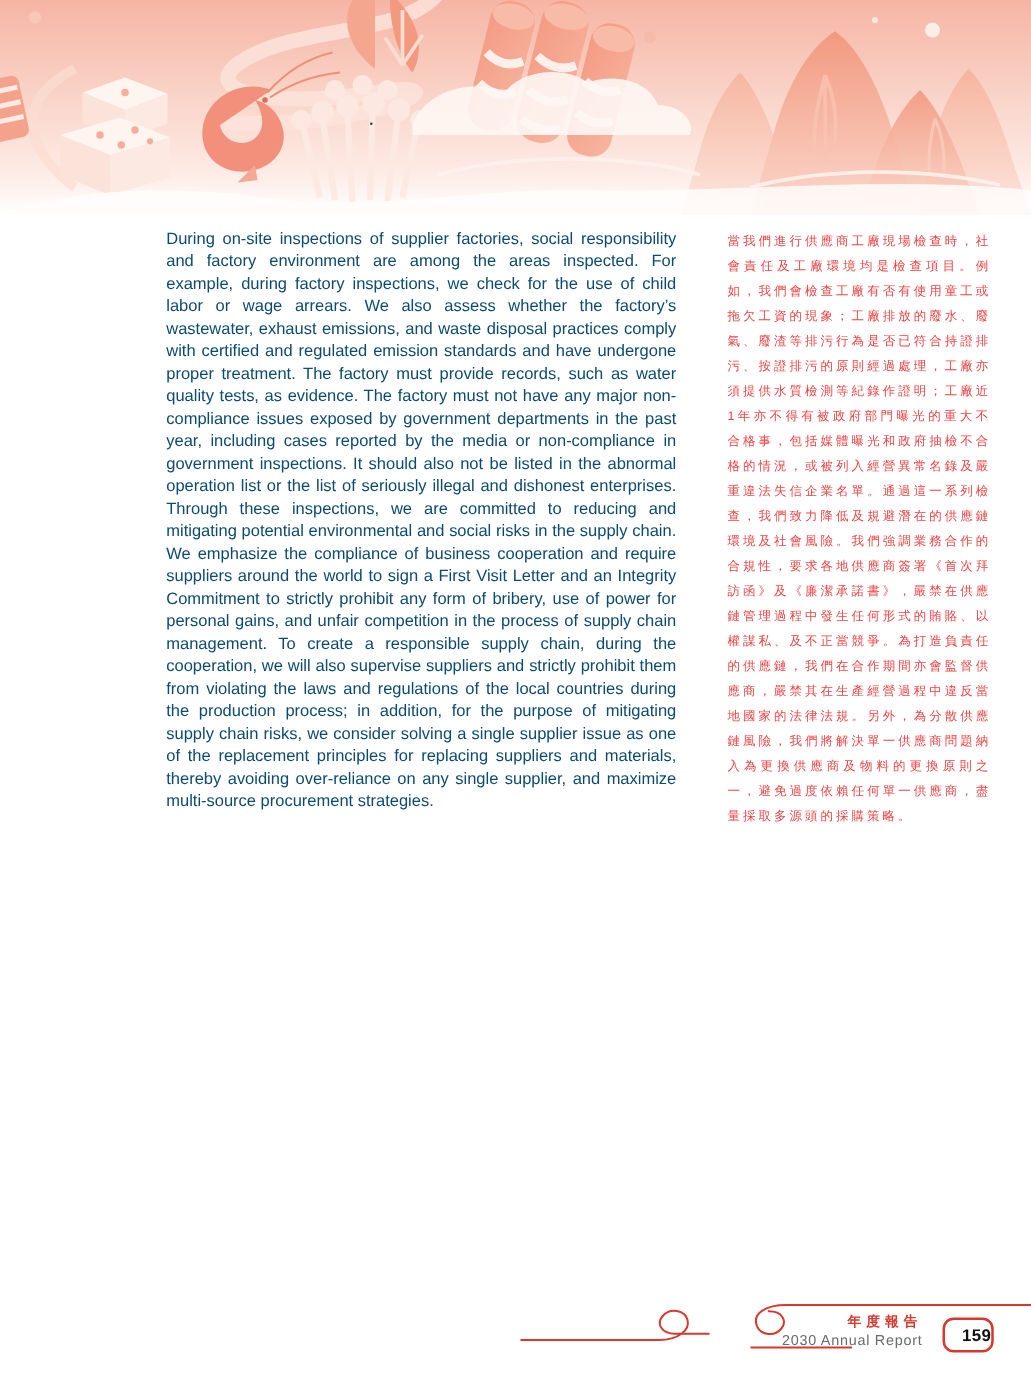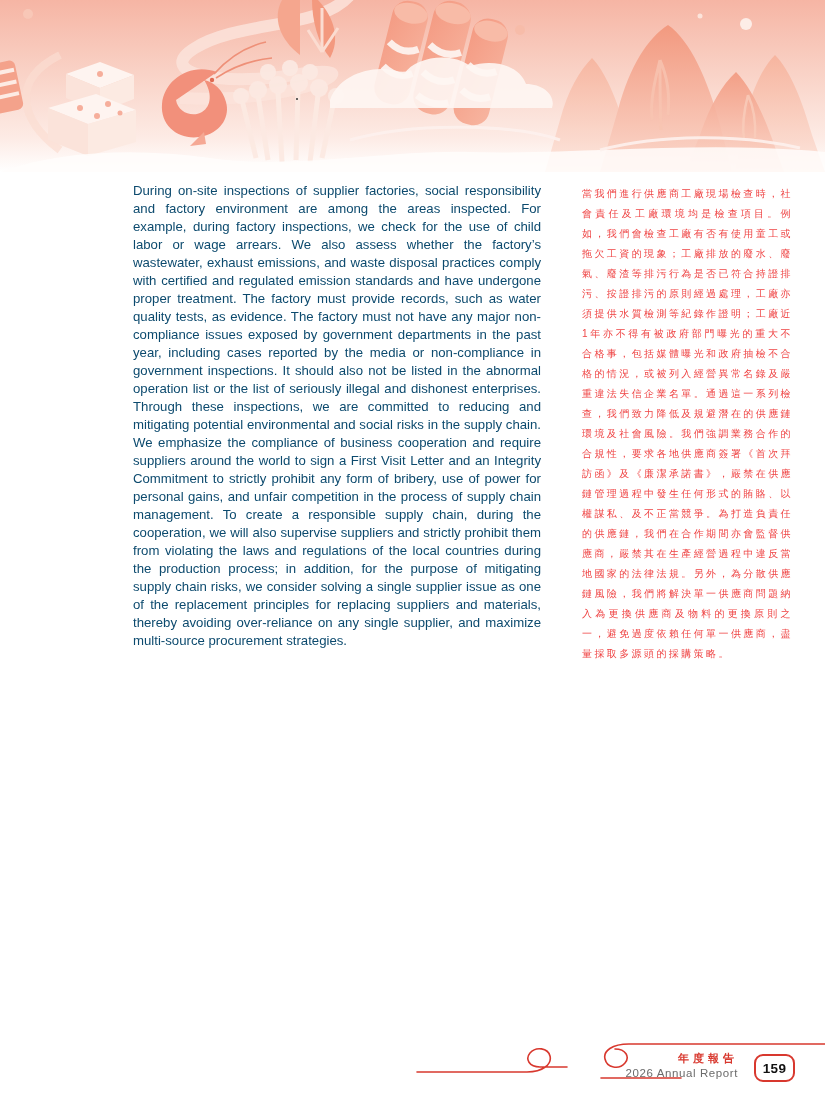--- a/index.html
+++ b/index.html
@@ -26,21 +26,21 @@
   }
   
   .footer{position:absolute;left:0;top:1030px;width:825px;height:70px;}
   .footer-flourish{position:absolute;left:415px;top:2px;}
   .footer-labels{position:absolute;right:87px;top:22px;text-align:right;}
   .footer-zh{color:#D8382E;font-size:11px;font-weight:bold;letter-spacing:4px;line-height:12px;}
   .footer-en{color:#6B6B6B;font-size:11.5px;letter-spacing:0.6px;line-height:14px;margin-top:2px;}
   .page-badge{
     position:absolute;right:30px;top:24px;width:37px;height:24px;
     background:#fff;border:2.5px solid #D8382E;border-radius:9px;
-    display:flex;align-items:center;justify-content:center;
+    display:flex;align-items:center;justify-content:flex-end;
     color:#111;font-size:13.5px;font-weight:bold;letter-spacing:0.3px;
   }
 </style>
 </head>
 <body>
 
 <div class="header-band">
   <svg width="825" height="172" viewBox="0 0 825 172">
     <defs>
       <linearGradient id="hg" x1="0" y1="0" x2="0" y2="1">
@@ -157,18 +157,18 @@
     <g stroke="#D8382E" stroke-width="1.6" fill="none" stroke-linecap="round">
 
       <path d="M410 12 L214 12 C 197 12 188 19 190 27 C 192 36 204 38 210 31 C 215 25 211 17 200 17"></path>
       <path d="M186 46 C 210 46 240 46 266 46"></path>
 
       <path d="M2 40 L112 40 C 128 40 137 32 135 24 C 133 16 121 14 115 21 C 110 27 114 35 125 35 L 152 35"></path>
     </g>
   </svg>
   <div class="footer-labels">
     <div class="footer-zh">年度報告</div>
-    <div class="footer-en">2026  Annual Report</div>
+    <div class="footer-en">2030  Annual Report</div>
   </div>
   <div class="page-badge">
     <span>159</span>
   </div>
 </div>
 
 </body></html>

